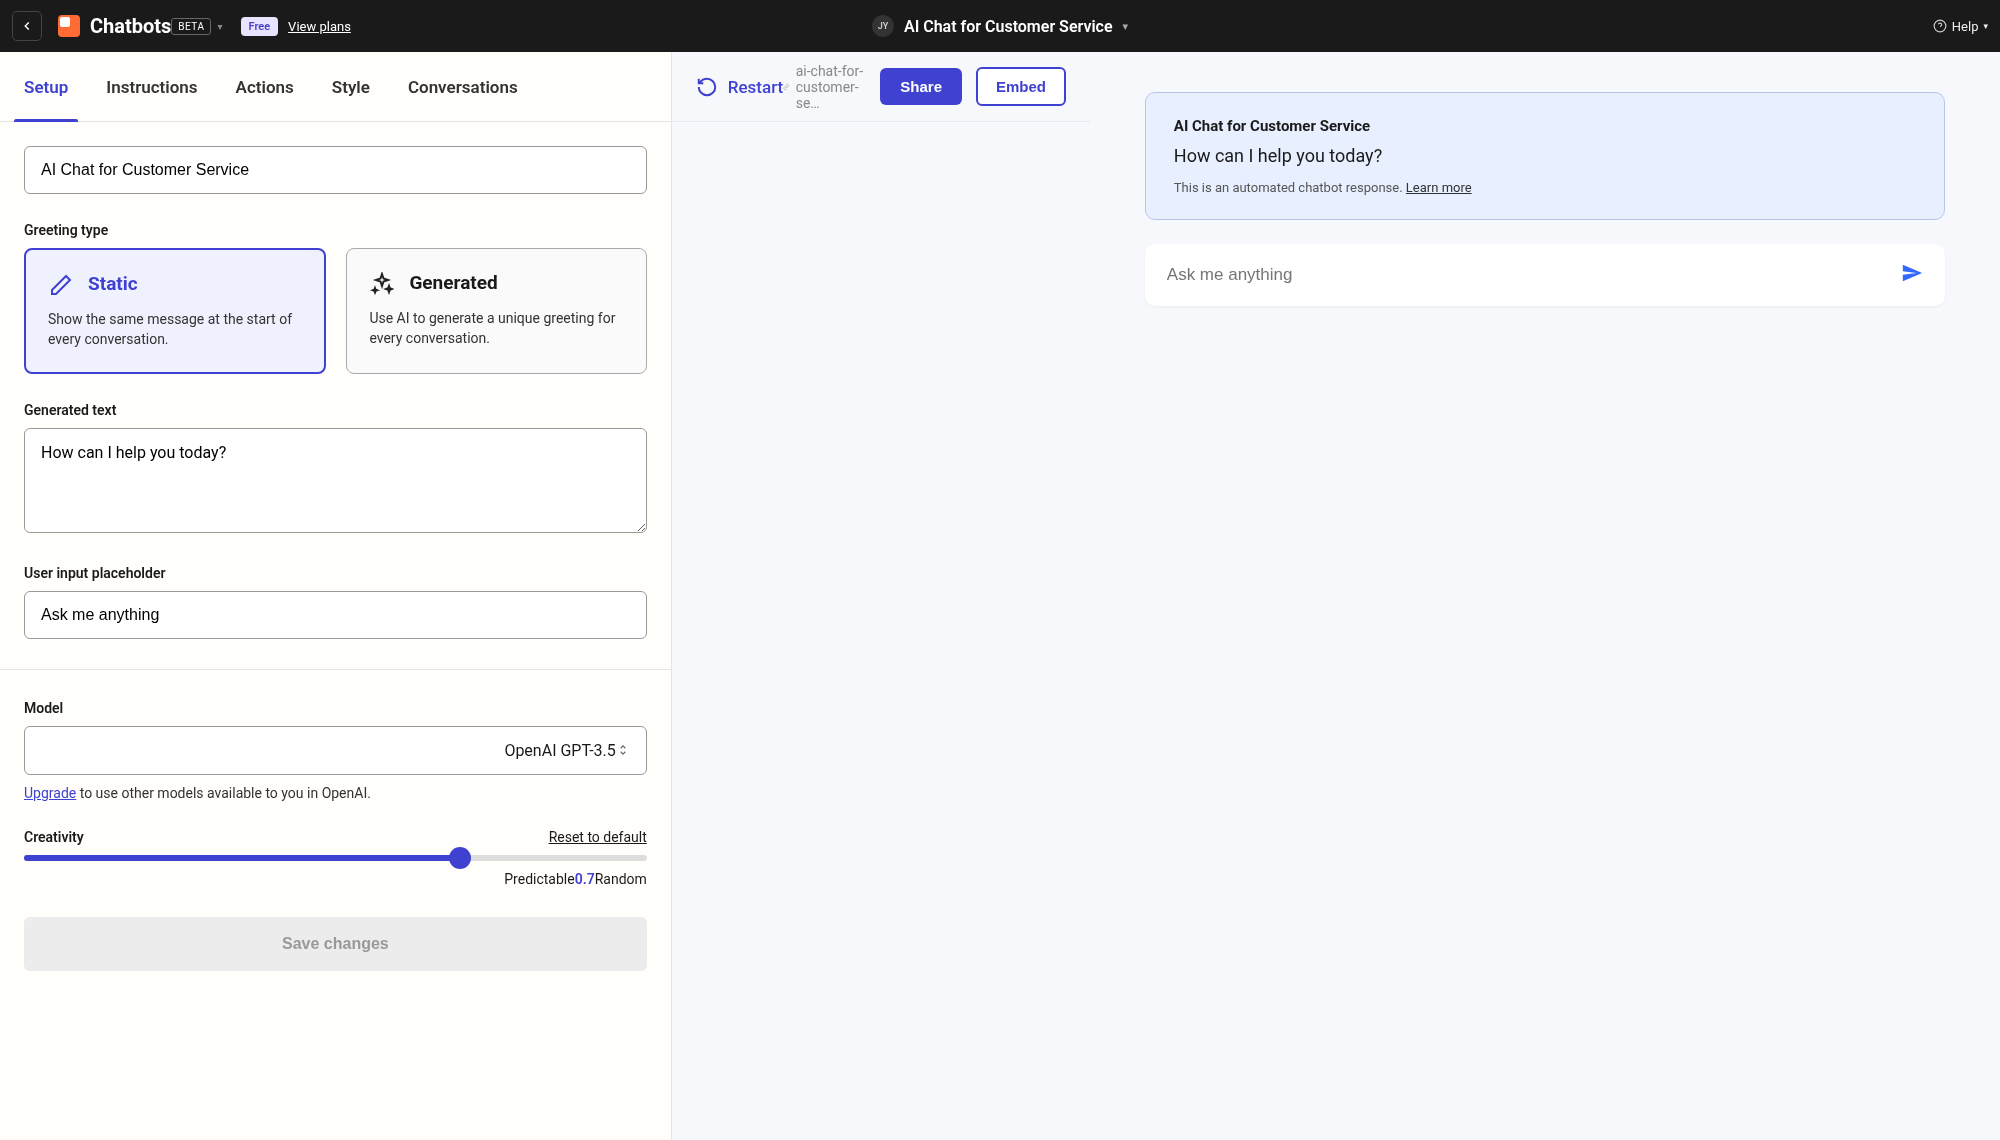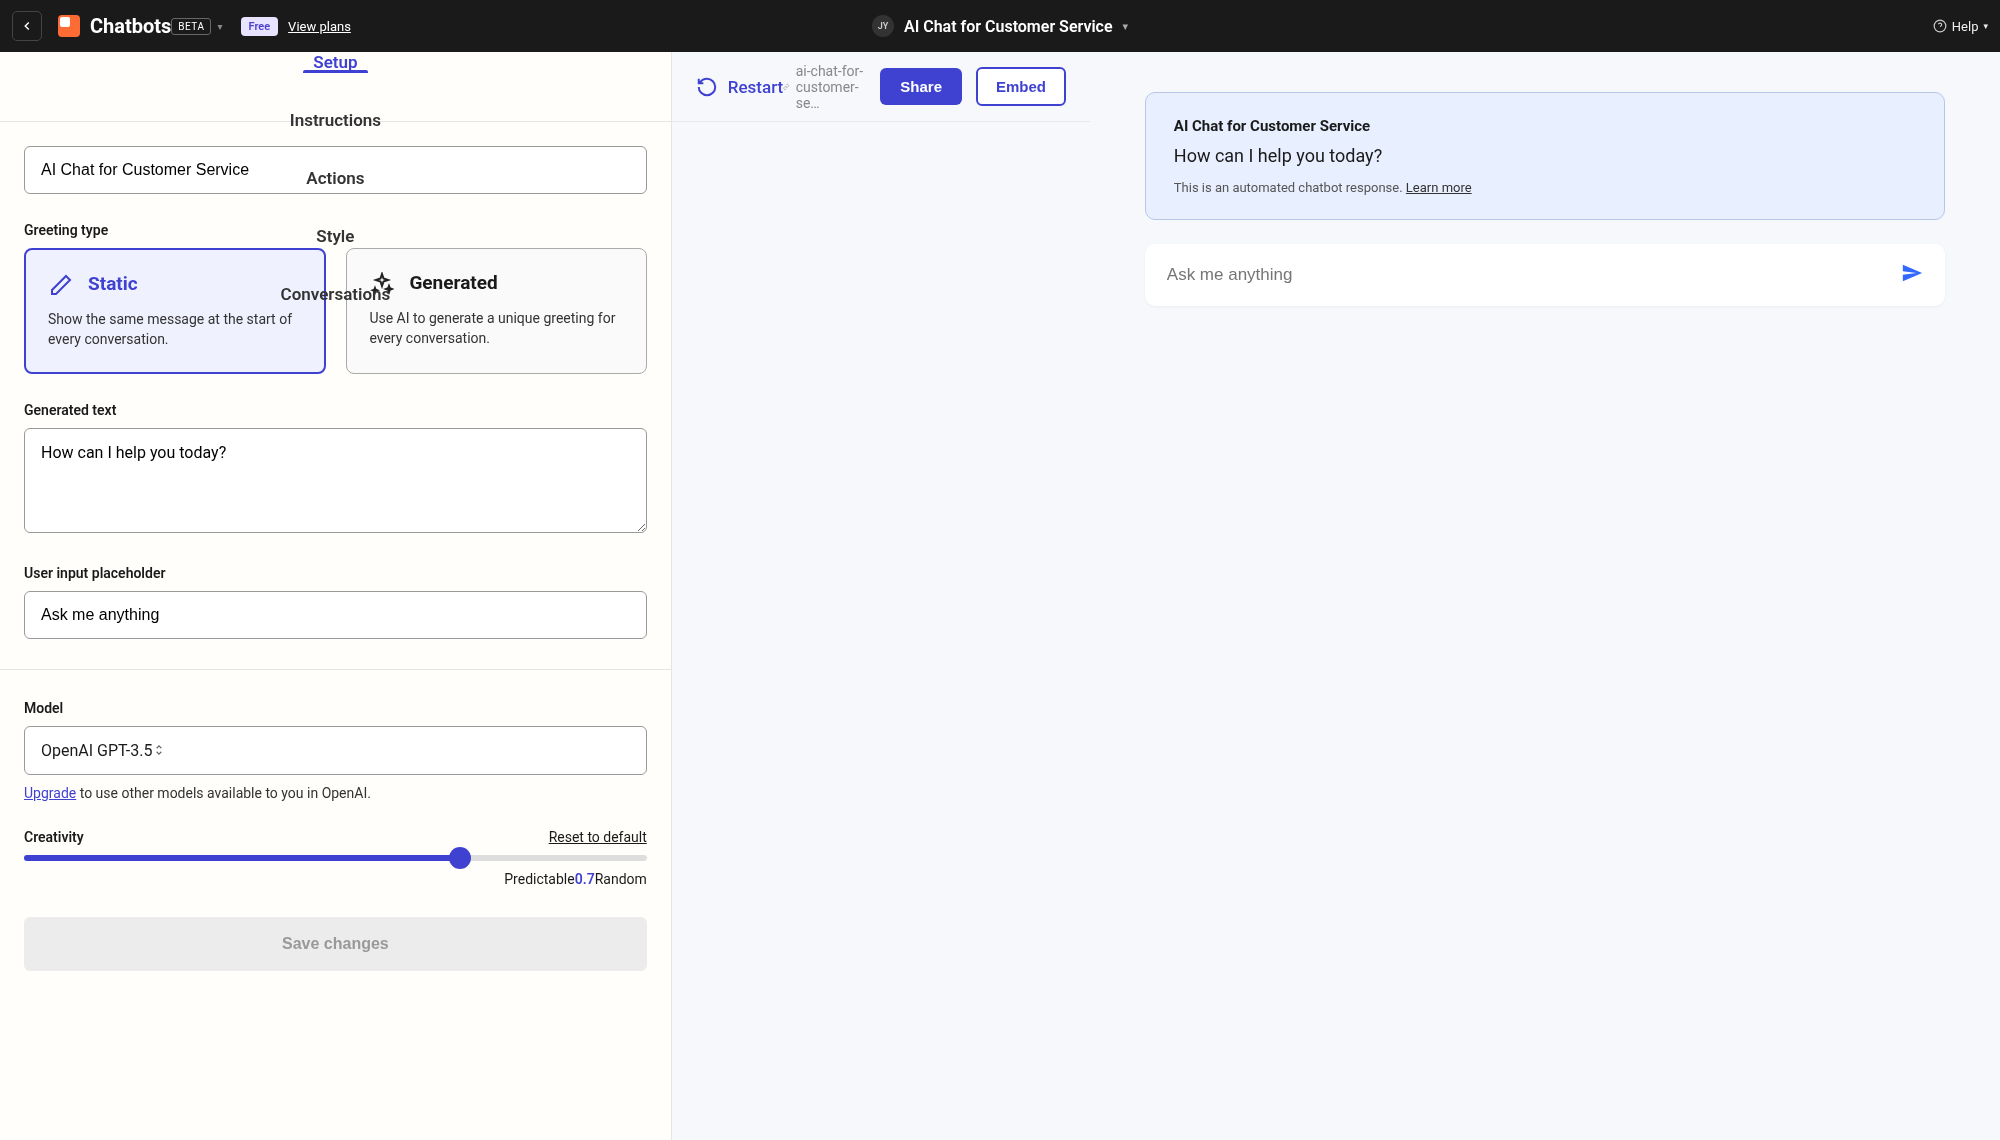--- a/index.html
+++ b/index.html
@@ -15,41 +15,41 @@
 .free-badge { background:#e8e4ff; color:#4a3fcf; font-size:11px; font-weight:600; padding:3px 8px; border-radius:4px; margin-right:10px;}
 .view-plans { color:#fff; font-size:13px; text-decoration:underline; cursor:pointer;}
 .top-center { position:absolute; left:50%; transform:translateX(-50%); display:flex; align-items:center; gap:10px;}
 .avatar-sm { width:22px;height:22px;border-radius:50%; background:#333; display:flex;align-items:center;justify-content:center;font-size:9px;font-weight:600;color:#ccc;}
 .proj-name { font-size:16px; font-weight:600;}
 .top-right { margin-left:auto; display:flex; align-items:center; gap:6px;}
 .help-link { font-size:13px; color:#eee; display:flex; align-items:center; gap:5px; cursor:pointer;}
 
 .workspace { display:flex; height:calc(100vh - 52px); min-height:1088px;}
 .left-panel { width:710px; border-right:1px solid #e5e5e5; display:flex; flex-direction:column; background:#fffefb;}
-.tabs { display:flex; gap:38px; padding:0 24px; border-bottom:1px solid #e5e5e5; height:70px; align-items:center;flex-direction:column;}
+.tabs { display:flex; gap:38px; padding:0 24px; border-bottom:1px solid #e5e5e5; height:70px; align-items:center;}
 .tab { font-size:17px; font-weight:600; color:#333; cursor:pointer; height:100%; display:flex; align-items:center; position:relative;}
 .tab.active { color:#3f42d1; }
 .tab.active::after { content:""; position:absolute; bottom:-1px; left:-10px; right:-10px; height:3px; background:#3f42d1; border-radius:2px 2px 0 0;}
 
 .form-area { padding:24px; overflow-y:auto; flex:1;}
 .field-label { font-size:14px; font-weight:600; margin-bottom:10px; display:block;}
 .text-input { width:100%; border:1px solid #999; border-radius:6px; padding:14px 16px; font-size:16px; background:#fff;}
 .textarea { width:100%; border:1px solid #999; border-radius:6px; padding:14px 16px; font-size:16px; min-height:105px; resize:vertical; font-family:inherit;}
 .spacer { height:28px;}
 
 .card-row { display:flex; gap:20px;}
 .option-card { flex:1; border:1px solid #aaa; border-radius:8px; padding:22px 22px; cursor:pointer; background:#fafafa;}
 .option-card.selected { border:2px solid #3f42d1; background:#f0f1ff;}
 .card-head { display:flex; align-items:flex-start; gap:14px; margin-bottom:11px;}
 .card-title { font-size:19px; font-weight:700;}
 .option-card.selected .card-title { color:#3f42d1;}
 .card-desc { font-size:14px; line-height:1.45; color:#333;}
 .card-icon { width:26px; height:26px; display:flex; align-items:center; justify-content:center;}
 
-.select-box { width:100%; border:1px solid #999; border-radius:6px; padding:14px 16px; font-size:16px; display:flex; justify-content:flex-start; align-items:center; cursor:pointer; background:#fff;}
+.select-box { width:100%; border:1px solid #999; border-radius:6px; padding:14px 16px; font-size:16px; display:flex; justify-content:flex-end; align-items:center; cursor:pointer; background:#fff;}
 .hint-line { font-size:14px; color:#333; margin-top:10px;}
 .hint-line a { color:#3f42d1; text-decoration:underline; cursor:pointer;}
 
 .slider-row { display:flex; justify-content:space-between; align-items:center; margin-bottom:10px;}
 .reset-link { font-size:14px; text-decoration:underline; cursor:pointer;}
 .slider-track { position:relative; height:6px; background:#ddd; border-radius:3px; width:100%;}
 .slider-fill { position:absolute; height:6px; background:#3f42d1; border-radius:3px; left:0; width:70%;}
 .slider-thumb { position:absolute; width:22px; height:22px; background:#3f42d1; border-radius:50%; top:-8px; left:70%; margin-left:-11px; cursor:pointer;}
 .slider-labels { display:flex; justify-content:flex-end; margin-top:10px; font-size:14px;}
 .slider-val { color:#3f42d1; font-weight:600;}

